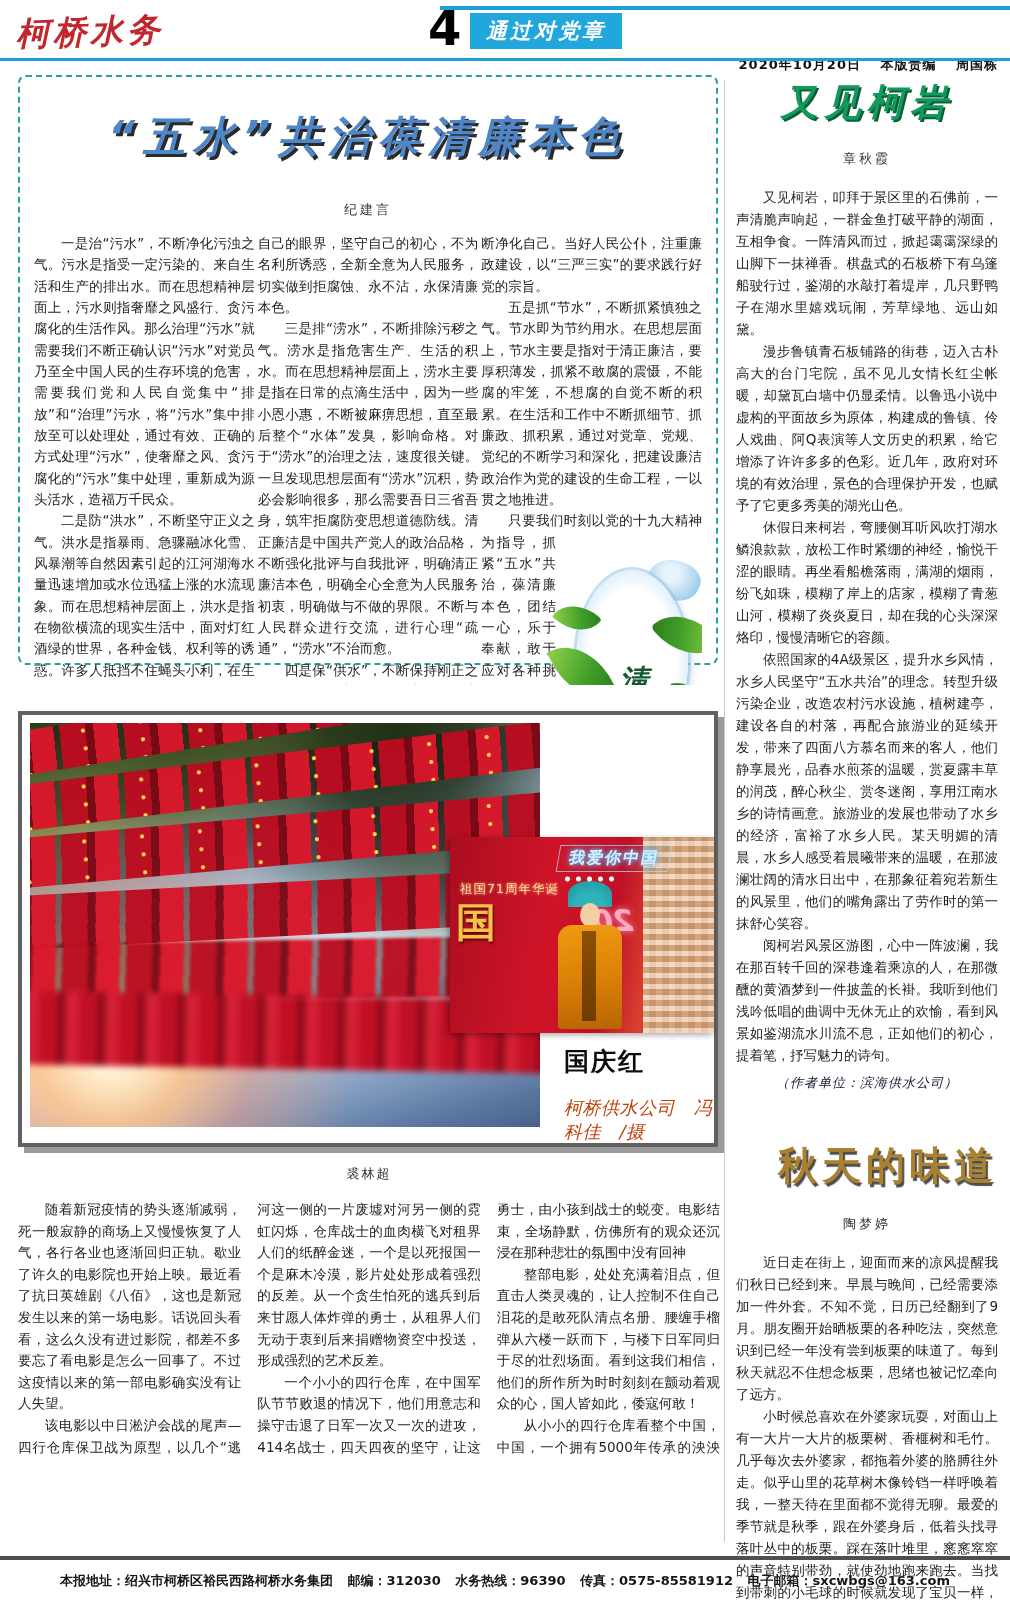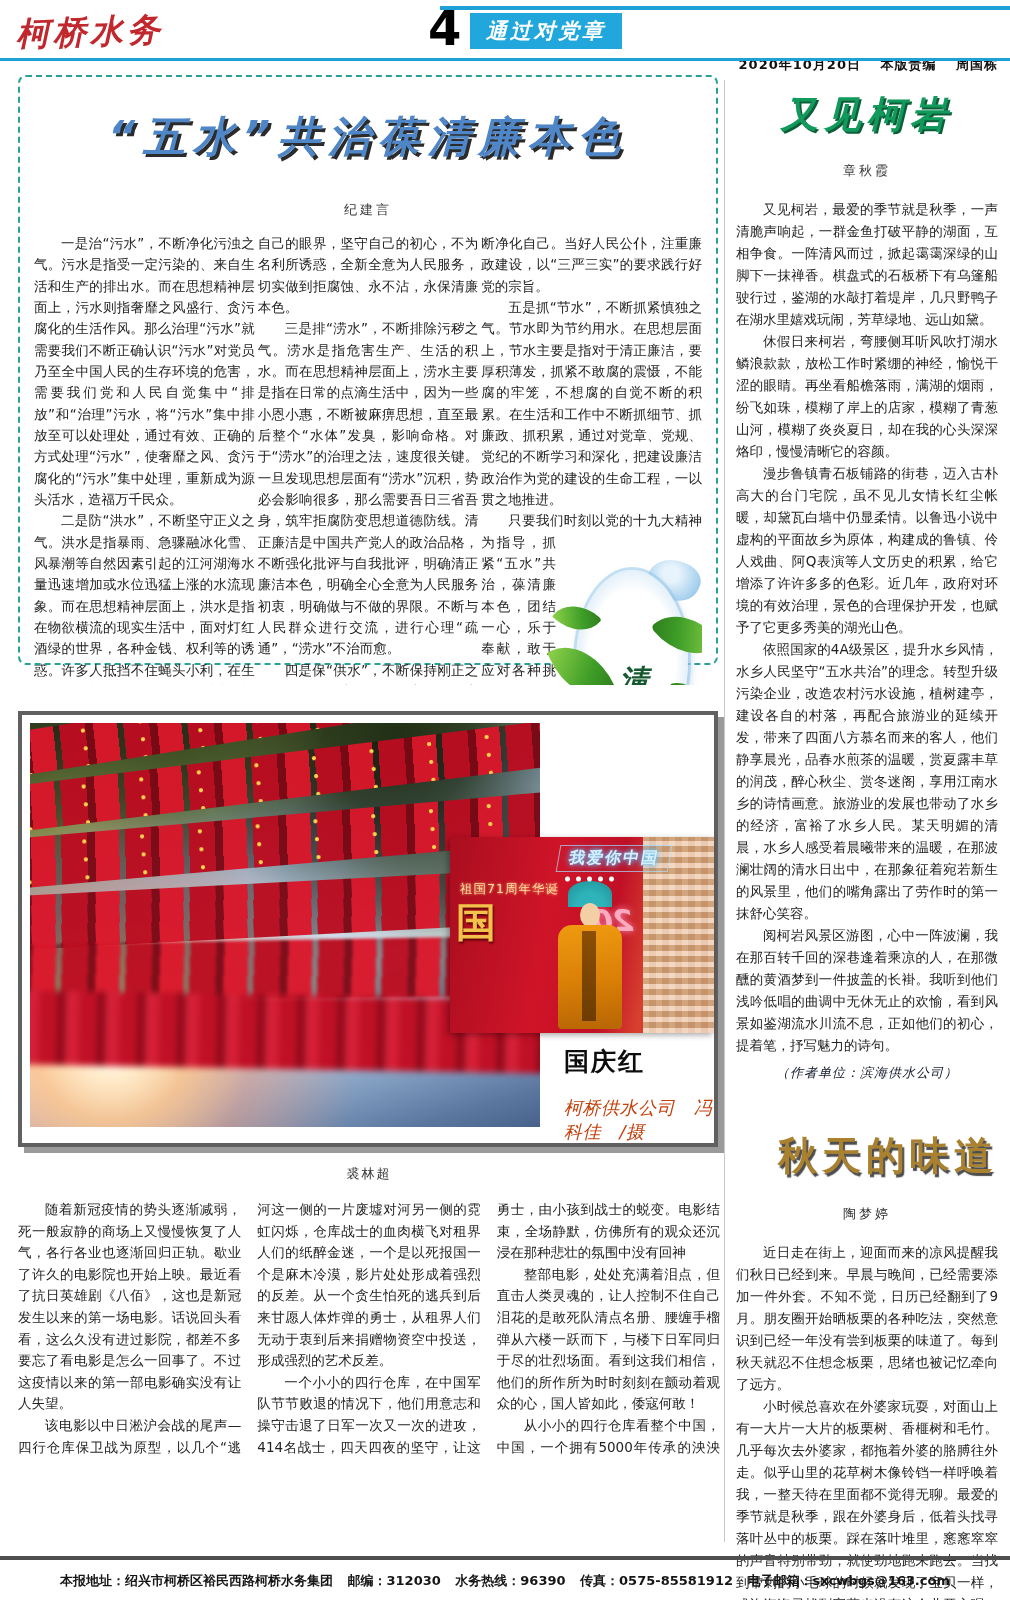--- a/index.html
+++ b/index.html
@@ -113,21 +113,21 @@
   .review-title{margin-top:34px;text-align:center;font-size:45px;font-weight:900;color:#b34352;
     letter-spacing:1px;text-shadow:3px 3px 1px #8c8c8c, 1px 1px 0 #5e1f28;}
   .review-author{text-align:center;font-size:13px;color:#333;margin:18px 0 16px;letter-spacing:2px;}
   .review-cols{display:flex;gap:16px;height:262px;overflow:hidden;}
   .review-col{flex:1;font-size:13.5px;line-height:1.6;color:#222;}
 
   
   .vdivider{position:absolute;left:724px;top:80px;width:1px;height:1462px;background:#c9c9c9;}
   .right-region{position:absolute;left:736px;top:78px;width:262px;}
   .essay-title-green{text-align:center;font-size:37px;font-weight:900;font-style:italic;color:#12995c;
-    letter-spacing:6px;text-shadow:2px 2px 0 #0c5e39;margin-top:12px;}
+    letter-spacing:6px;text-shadow:2px 2px 0 #0c5e39;}
   .essay-title-gold{text-align:right;font-size:39px;font-weight:900;color:#a9812f;
     letter-spacing:5px;text-shadow:2px 3px 1px #4d4d4d;}
   .essay-author{text-align:center;font-size:13px;color:#333;margin:22px 0 18px;letter-spacing:3px;}
   .essay-body{font-size:13.5px;line-height:1.63;color:#222;}
   .essay-credit{text-align:center;font-size:13px;font-style:italic;color:#0f172a;margin-top:6px;letter-spacing:1px;}
   .essay-gap{height:46px;}
 
   
   .footer-rule{position:absolute;left:0;top:1556px;width:1010px;height:4px;background:#4f4f4f;}
   .footer{position:absolute;left:60px;top:1572px;width:890px;display:flex;justify-content:space-between;
@@ -227,23 +227,23 @@
       </div>
     </div>
   </div>
 
   <div class="vdivider"></div>
 
   <div class="right-region">
     <div class="essay-title-green">又见柯岩</div>
     <div class="essay-author">章秋霞</div>
     <div class="essay-body just">
-      <p class="indent">又见柯岩，最爱的季节就是秋季，一声清脆声响起，一群金鱼打破平静的湖面，互相争食。一阵清风而过，掀起霭霭深绿的山脚下一抹禅香。棋盘式的石板桥下有乌篷船驶行过，鉴湖的水敲打着堤岸，几只野鸭子在湖水里嬉戏玩闹，芳草绿地、远山如黛。</p>
+      <p class="indent">又见柯岩，叩拜于景区里的石佛前，一声清脆声响起，一群金鱼打破平静的湖面，互相争食。一阵清风而过，掀起霭霭深绿的山脚下一抹禅香。棋盘式的石板桥下有乌篷船驶行过，鉴湖的水敲打着堤岸，几只野鸭子在湖水里嬉戏玩闹，芳草绿地、远山如黛。</p>
+      <p class="indent">漫步鲁镇青石板铺路的街巷，迈入古朴高大的台门宅院，虽不见儿女情长红尘帐暖，却黛瓦白墙中仍显柔情。以鲁迅小说中虚构的平面故乡为原体，构建成的鲁镇、伶人戏曲、阿Q表演等人文历史的积累，给它增添了许许多多的色彩。近几年，政府对环境的有效治理，景色的合理保护开发，也赋予了它更多秀美的湖光山色。</p>
       <p class="indent">休假日来柯岩，弯腰侧耳听风吹打湖水鳞浪款款，放松工作时紧绷的神经，愉悦干涩的眼睛。再坐看船檐落雨，满湖的烟雨，纷飞如珠，模糊了岸上的店家，模糊了青葱山河，模糊了炎炎夏日，却在我的心头深深烙印，慢慢清晰它的容颜。</p>
-      <p class="indent">漫步鲁镇青石板铺路的街巷，迈入古朴高大的台门宅院，虽不见儿女情长红尘帐暖，却黛瓦白墙中仍显柔情。以鲁迅小说中虚构的平面故乡为原体，构建成的鲁镇、伶人戏曲、阿Q表演等人文历史的积累，给它增添了许许多多的色彩。近几年，政府对环境的有效治理，景色的合理保护开发，也赋予了它更多秀美的湖光山色。</p>
       <p class="indent">依照国家的4A级景区，提升水乡风情，水乡人民坚守“五水共治”的理念。转型升级污染企业，改造农村污水设施，植树建亭，建设各自的村落，再配合旅游业的延续开发，带来了四面八方慕名而来的客人，他们静享晨光，品春水煎茶的温暖，赏夏露丰草的润茂，醉心秋尘、赏冬迷阁，享用江南水乡的诗情画意。旅游业的发展也带动了水乡的经济，富裕了水乡人民。某天明媚的清晨，水乡人感受着晨曦带来的温暖，在那波澜壮阔的清水日出中，在那象征着宛若新生的风景里，他们的嘴角露出了劳作时的第一抹舒心笑容。</p>
       <p class="indent">阅柯岩风景区游图，心中一阵波澜，我在那百转千回的深巷逢着乘凉的人，在那微醺的黄酒梦到一件披盖的长褂。我听到他们浅吟低唱的曲调中无休无止的欢愉，看到风景如鉴湖流水川流不息，正如他们的初心，提着笔，抒写魅力的诗句。</p>
       <div class="essay-credit">（作者单位：滨海供水公司）</div>
     </div>
 
     <div class="essay-gap"></div>
 
     <div class="essay-title-gold">秋天的味道</div>
     <div class="essay-author">陶梦婷</div>
     <div class="essay-body just">

